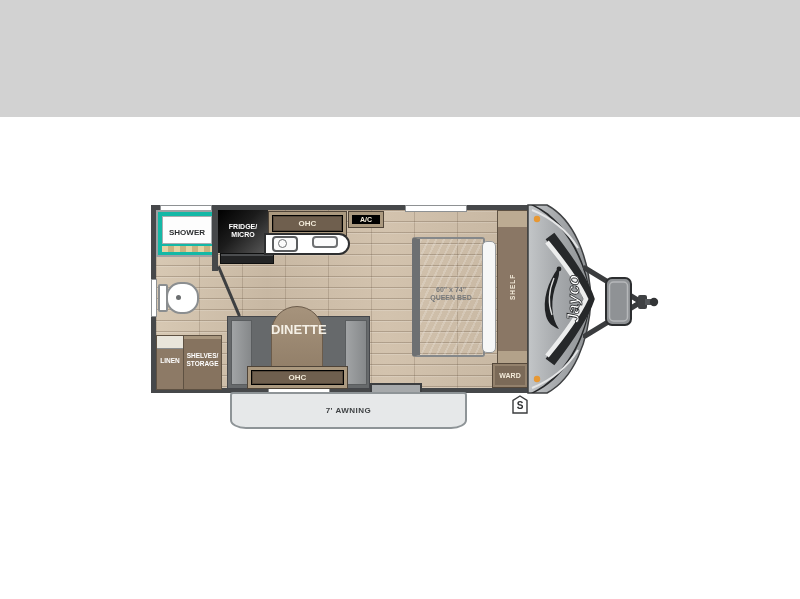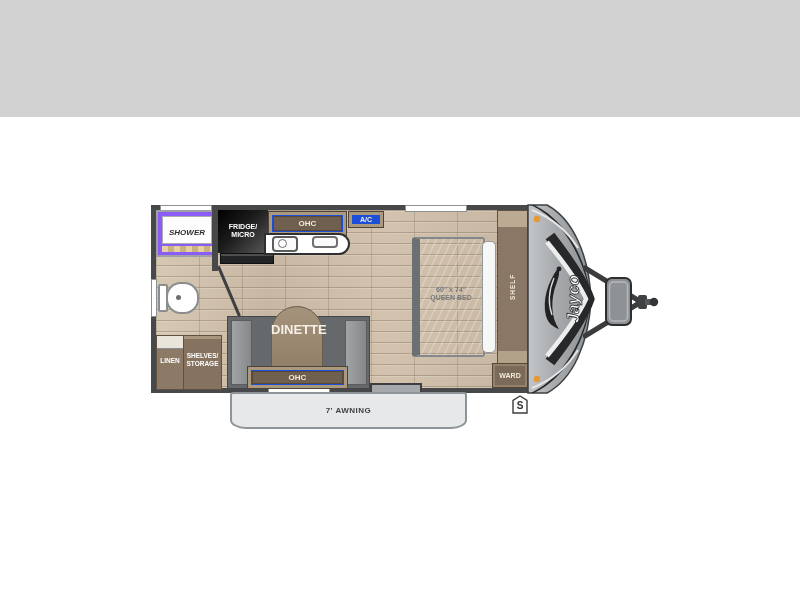--- a/index.html
+++ b/index.html
@@ -13,34 +13,34 @@
   
   .trailer-body{left:151px;top:205px;width:381px;height:188px;border:5px solid #46484a;
     background-color:#ccbca8;
     background-image:
       repeating-linear-gradient(to bottom, rgba(94,76,58,.30) 0 1px, rgba(255,255,255,.16) 1px 2px, transparent 2px 11px),
       repeating-linear-gradient(to right, rgba(94,76,58,.22) 0 1px, transparent 1px 43px),
       linear-gradient(90deg,#d7c8b3 0%,#c8b8a3 30%,#d3c3ae 62%,#c6b6a1 100%);}
   .window{background:#ffffff;border:1px solid #8e9193;}
 
   
-  .shower{left:156px;top:210px;width:62px;height:47px;background:#8b5cf6;border:2px solid #9ea1a3;font-style:italic;}
+  .shower{left:156px;top:210px;width:62px;height:47px;background:#14b8a6;border:2px solid #9ea1a3;}
   .shower-inner{position:absolute;left:4px;top:4px;right:4px;bottom:11px;background:#fdfdfd;border:1px solid #aaadaf;}
   .shower-sill{position:absolute;left:4px;right:4px;bottom:3px;height:6px;
     background:repeating-linear-gradient(90deg,#e5d2a2 0 6px,#c9b27f 6px 12px);}
   .bath-wall{left:212px;top:210px;width:6px;height:61px;background:#46484a;}
   .bath-door{left:217px;top:267px;width:3px;height:54px;background:#3d3f41;transform-origin:top left;transform:rotate(-23deg);}
   .toilet-tank{left:158px;top:284px;width:10px;height:28px;background:#fff;border:2px solid #8b8e90;border-radius:2px;}
   .toilet-bowl{left:166px;top:282px;width:33px;height:32px;background:#fff;border:2px solid #8b8e90;border-radius:45%;}
   .toilet-dot{left:176px;top:295px;width:5px;height:5px;background:#6b6e70;border-radius:50%;}
 
   
   .fridge{left:218px;top:210px;width:50px;height:43px;background:linear-gradient(135deg,#000 0%,#1c1c1c 45%,#5a5a5a 100%);}
   .fridge-base{left:220px;top:253px;width:54px;height:11px;background:#232425;border:1px solid #0e0f0f;box-shadow:inset 0 2px 0 #4c4e50;}
-  .cab{background:#1d4ed8;border:1px solid #4f4438;box-shadow:inset 0 0 0 3px #ab997f;}
+  .cab{background:#000000;border:1px solid #4f4438;box-shadow:inset 0 0 0 3px #ab997f;}
   .cab .face{position:absolute;inset:4px;background:#6f5f4e;border:1px solid #55483a;}
   .k-ohc{left:268px;top:211px;width:79px;height:25px;}
   .ac{left:348px;top:211px;width:36px;height:17px;}
   .counter{left:264px;top:233px;width:86px;height:22px;background:#ffffff;border:2px solid #2e2f30;border-radius:0 12px 12px 0;}
   .stove{left:272px;top:236px;width:26px;height:16px;background:#fbfbfb;border:2px solid #5a5c5e;border-radius:4px;}
   .burner{left:278px;top:239px;width:9px;height:9px;border:1.5px solid #6e7072;border-radius:50%;}
   .sink{left:312px;top:236px;width:26px;height:12px;background:#fbfbfb;border:2px solid #6e7072;border-radius:4px;}
 
   
   .bed{left:412px;top:237px;width:73px;height:120px;background:linear-gradient(180deg,#bec1c3,#adb0b2);

